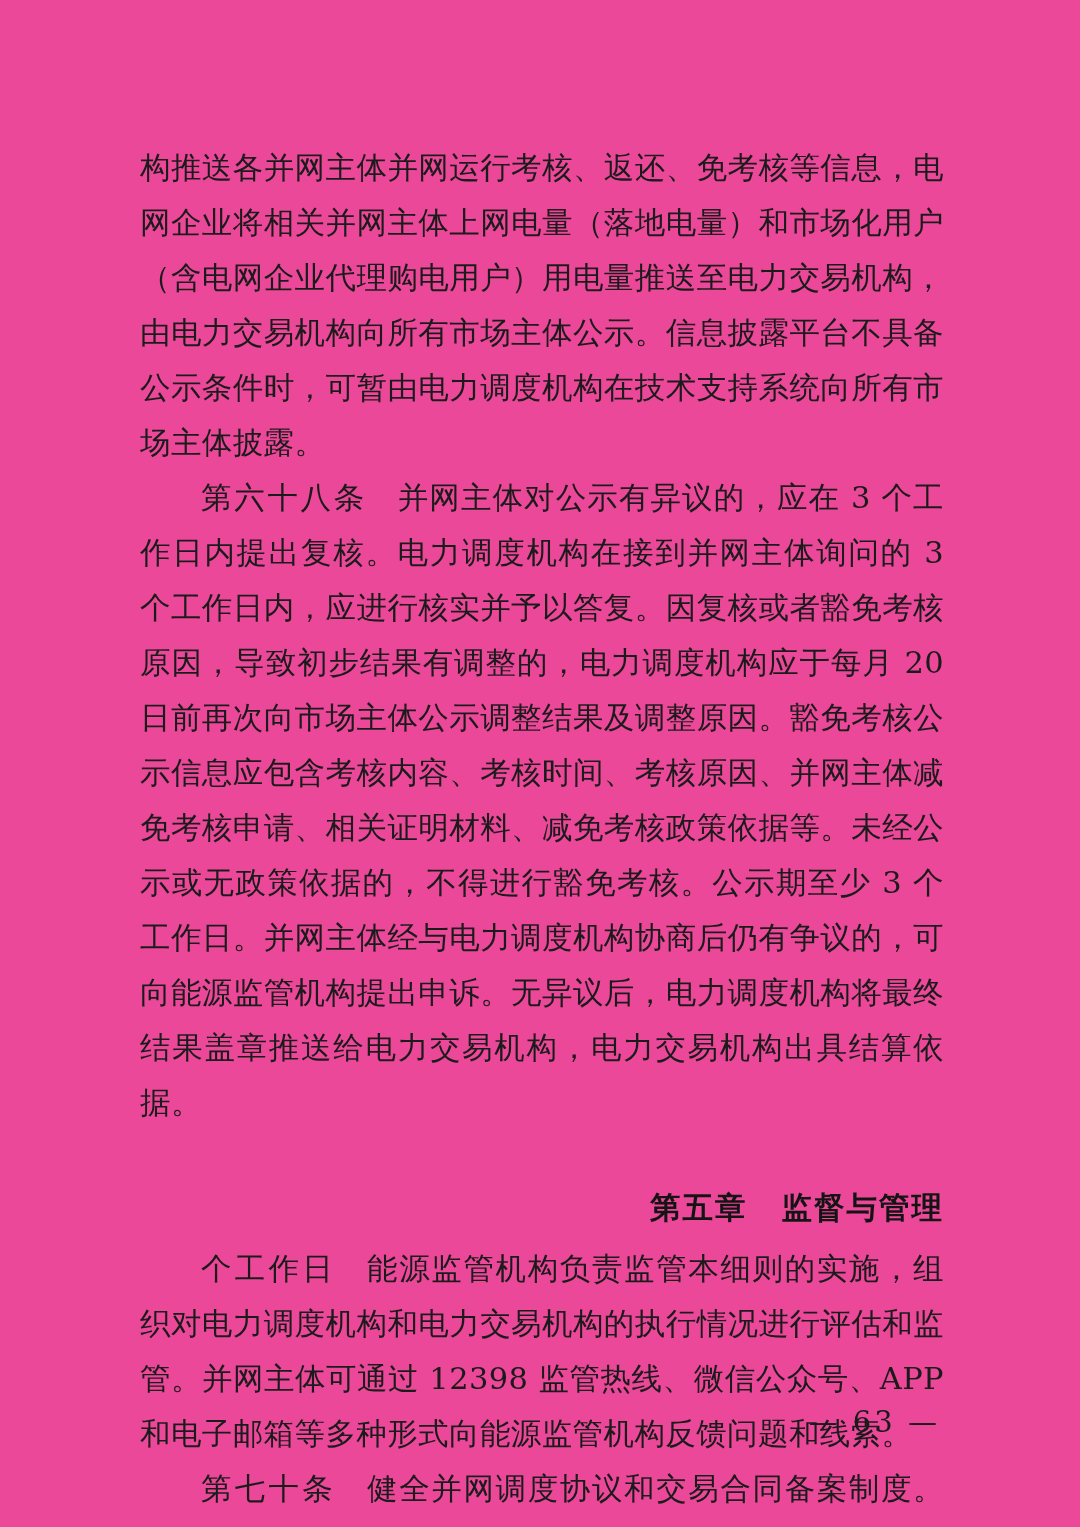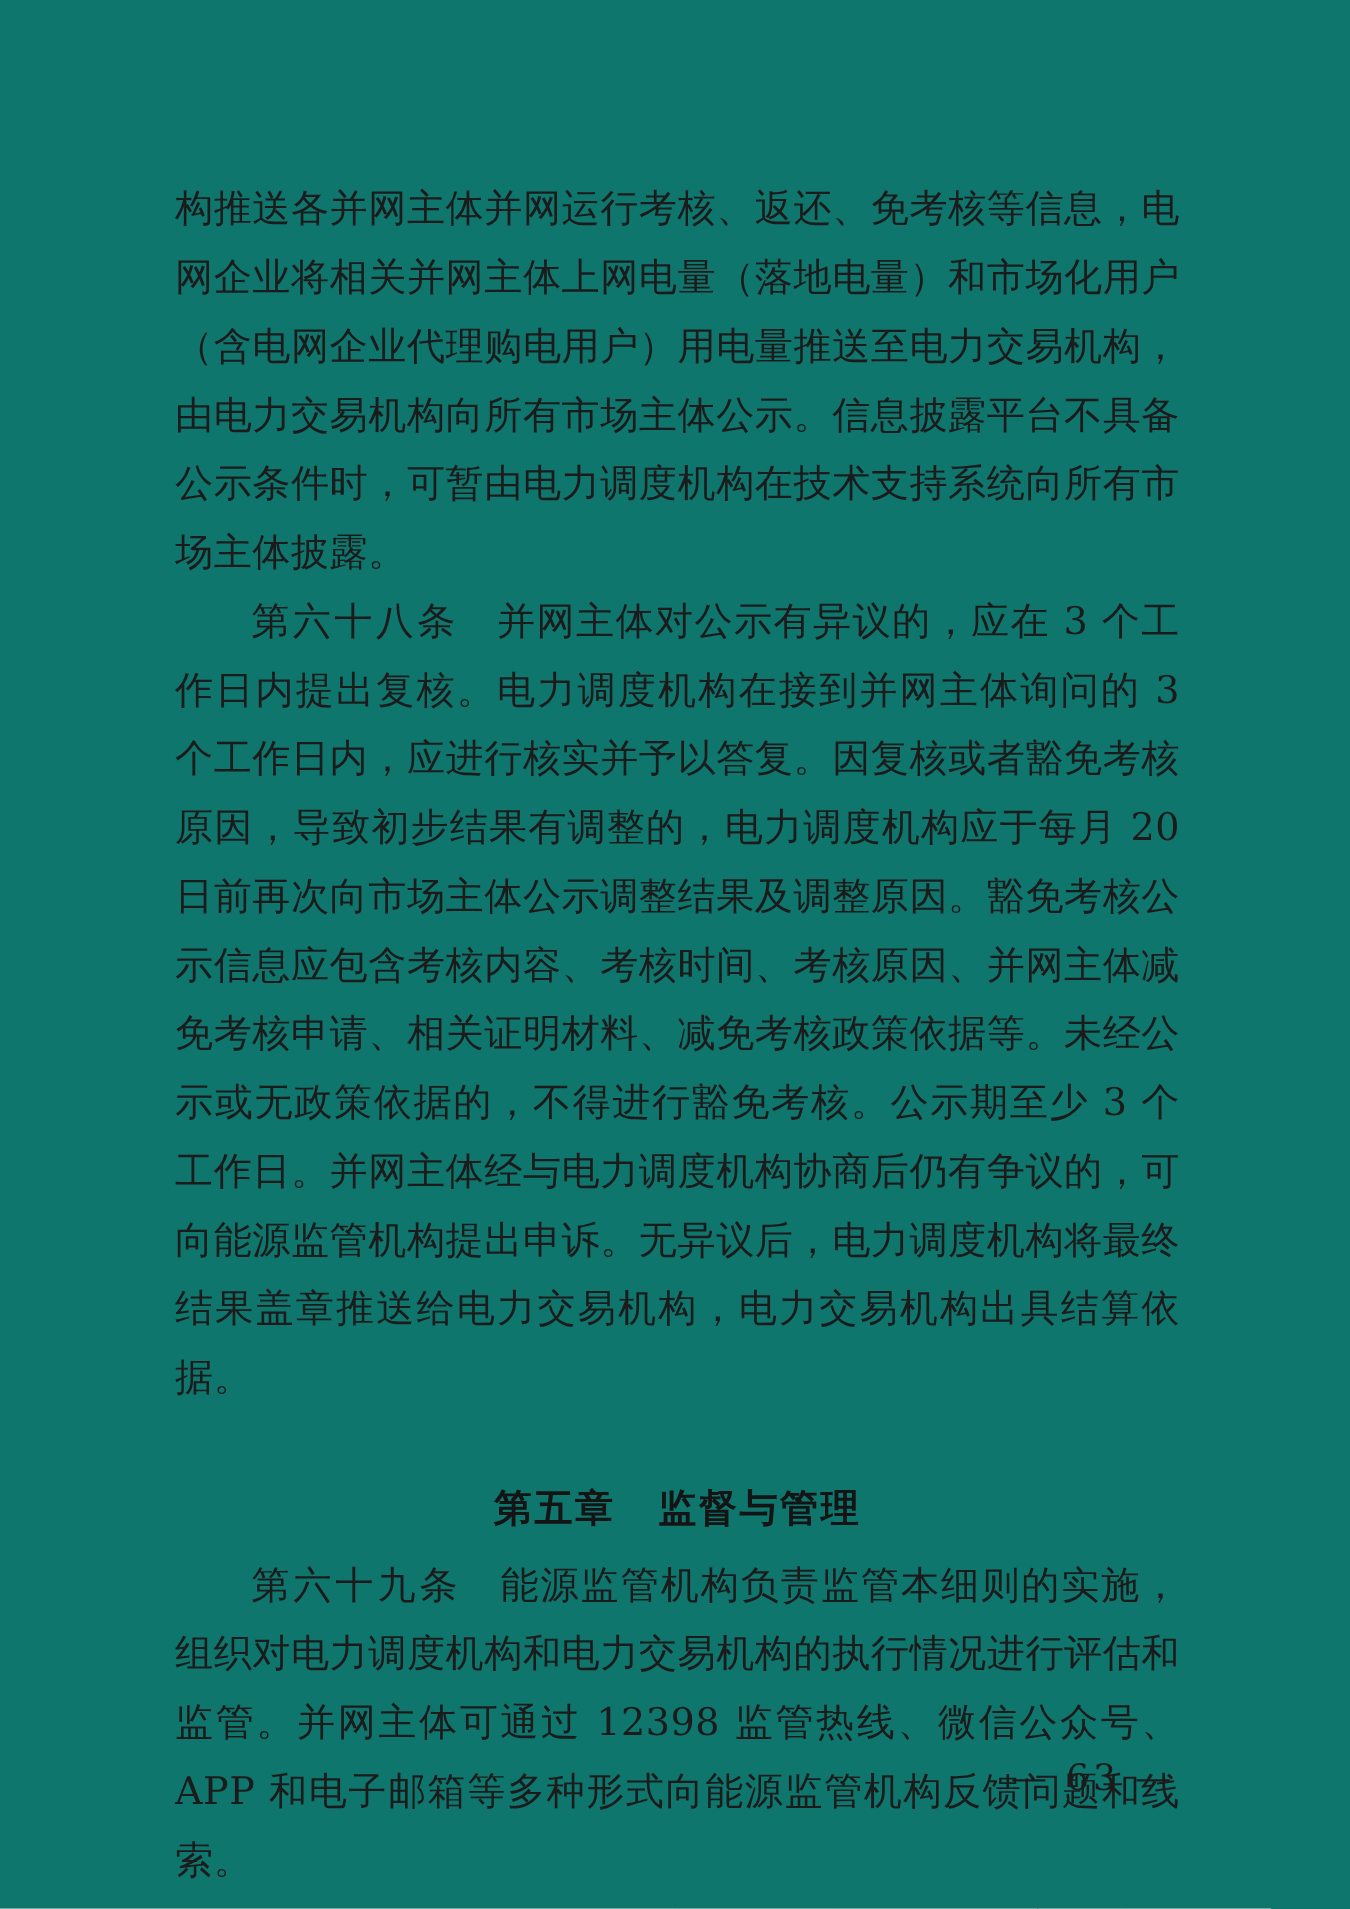--- a/index.html
+++ b/index.html
@@ -4,21 +4,21 @@
 <style>
   html, body {
     margin: 0;
     padding: 0;
     background: #ffffff;
   }
   .page {
     position: relative;
     width: 1080px;
     height: 1527px;
-    background: #0f766e;
+    background: #ec4899;
     font-family: "DejaVu Serif", serif;
     color: #1a1a1a;
     box-sizing: border-box;
     overflow: hidden;
   }
   .content {
     position: absolute;
     left: 140px;
     top: 140px;
     width: 804px;
@@ -41,21 +41,21 @@
     letter-spacing: 2px;
   }
   .gap-after-art {
     display: inline-block;
     width: 30px;
   }
   .chapter-heading {
     margin: 0;
     padding-top: 50px;
     padding-bottom: 6px;
-    text-align: center;
+    text-align: right;
     font-size: 30.5px;
     font-weight: bold;
     line-height: 55px;
     letter-spacing: 2px;
     font-family: "DejaVu Sans", sans-serif;
     color: #141414;
   }
   .chapter-heading .sep {
     display: inline-block;
     width: 34px;
@@ -82,21 +82,21 @@
 
     <p class="body-text indent">
       <span class="art-no">第六十八条</span><span class="gap-after-art"></span><span>并网主体对公示有异议的，应在 3 个工作日内提出复核。电力调度机构在接到并网主体询问的 3 个工作日内，应进行核实并予以答复。因复核或者豁免考核原因，导致初步结果有调整的，电力调度机构应于每月 20 日前再次向市场主体公示调整结果及调整原因。豁免考核公示信息应包含考核内容、考核时间、考核原因、并网主体减免考核申请、相关证明材料、减免考核政策依据等。未经公示或无政策依据的，不得进行豁免考核。公示期至少 3 个工作日。并网主体经与电力调度机构协商后仍有争议的，可向能源监管机构提出申诉。无异议后，电力调度机构将最终结果盖章推送给电力交易机构，电力交易机构出具结算依据。</span>
     </p>
 
     <h2 class="chapter-heading">
       <span>第五章</span><span class="sep"></span><span>监督与管理</span>
     </h2>
 
     <p class="body-text indent">
-      <span class="art-no">第六十九条</span><span class="gap-after-art"></span><span>能源监管机构负责监管本细则的实施，组织对电力调度机构和电力交易机构的执行情况进行评估和监管。并网主体可通过 12398 监管热线、微信公众号、APP 和电子邮箱等多种形式向能源监管机构反馈问题和线索。</span>
+      <span class="art-no">个工作日</span><span class="gap-after-art"></span><span>能源监管机构负责监管本细则的实施，组织对电力调度机构和电力交易机构的执行情况进行评估和监管。并网主体可通过 12398 监管热线、微信公众号、APP 和电子邮箱等多种形式向能源监管机构反馈问题和线索。</span>
     </p>
 
     <p class="body-text indent">
       <span class="art-no">第七十条</span><span class="gap-after-art"></span><span>健全并网调度协议和交易合同备案制度。省级及以上电力调度机构直接调度的并网主体与电网企业应定期签</span>
     </p>
 
   </div>
 
   <div class="page-number">— 63 —</div>
 </div>

